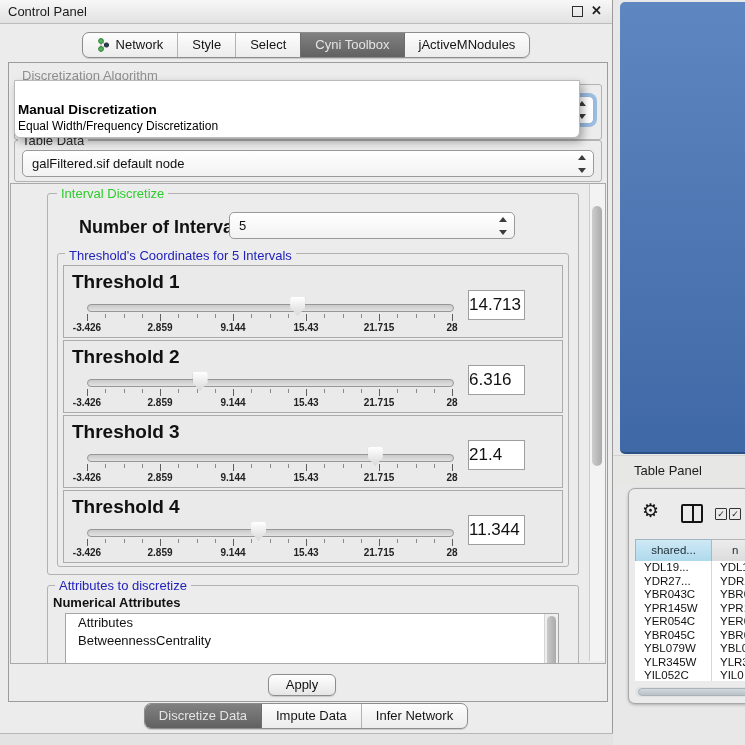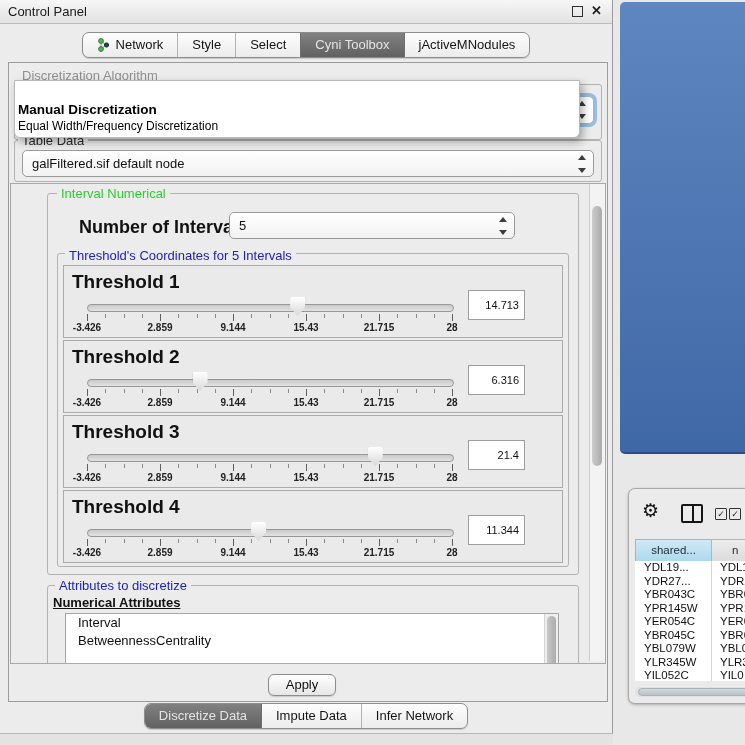--- a/index.html
+++ b/index.html
@@ -64,25 +64,25 @@
 
   .th-box{position:absolute;left:52px;width:498px;height:71px;background:#eaeaea;border:1px solid #ababab;}
   .th-label{position:absolute;left:8px;top:5px;font-size:19px;font-weight:bold;color:#111;}
   .track{position:absolute;left:23px;top:38px;width:365px;height:6px;border:1px solid #979797;border-radius:4px;background:linear-gradient(#c9c9c9,#e2e2e2);}
   .thumb{position:absolute;top:31px;width:15px;height:19px;background:linear-gradient(#ffffff,#d8d8d8);clip-path:polygon(8% 0,92% 0,100% 10%,100% 55%,50% 100%,0 55%,0 10%);filter:drop-shadow(0 0 1px #777);}
   .ticks{position:absolute;left:23px;top:48px;width:365px;height:8px;}
   .tick{position:absolute;top:0;width:1px;height:4px;background:#8a8a8a;}
   .tick.major{height:7px;background:#5f5f5f;}
   .tlabels{position:absolute;left:23px;top:56px;width:365px;height:12px;}
   .tlabel{position:absolute;transform:translateX(-50%);font-size:10px;font-weight:bold;color:#222;white-space:nowrap;}
-  .th-value{position:absolute;left:404px;top:24px;width:50px;height:28px;background:#fff;border:1px solid #9e9e9e;font-size:11px;color:#111;text-align:right;line-height:28px;padding-right:5px;}
+  .th-value{position:absolute;left:404px;top:24px;width:50px;height:28px;background:#fff;border:1px solid #9e9e9e;font-size:17px;color:#111;line-height:28px;padding-right:5px;}
 
   #attr-group{left:36px;top:401px;width:530px;height:120px;}
   #attr-title{left:44px;top:394px;color:#2222bb;}
-  #numattr-label{left:42px;top:411px;font-size:13px;font-weight:bold;color:#111;text-decoration:underline;}
+  #numattr-label{left:42px;top:411px;font-size:13px;font-weight:bold;color:#111;}
   #attr-list{left:54px;top:429px;width:492px;height:70px;background:#fff;border:1px solid #a5a5a5;overflow:hidden;}
   .attr-item{padding-left:12px;font-size:13px;line-height:18px;color:#111;}
   #attr-sb{position:absolute;right:0;top:0;width:13px;height:100%;background:#efefef;border-left:1px solid #d5d5d5;}
   #attr-sb-thumb{position:absolute;left:2px;top:2px;width:9px;height:75%;border-radius:5px;background:linear-gradient(90deg,#c9c9c9,#ababab);}
 
   #apply-btn{left:268px;top:674px;width:66px;height:20px;border:1px solid #8d8d8d;border-radius:6px;background:linear-gradient(#ffffff,#e6e6e6);font-size:13px;color:#111;text-align:center;line-height:20px;box-shadow:0 1px 1px rgba(0,0,0,.15);}
 
   #bottom-strip{left:0;top:733px;width:613px;height:12px;background:#e3e3e3;border-top:1px solid #b7b7b7;}
 
   
@@ -167,21 +167,21 @@
 
     <div id="tabledata-group" class="abs group"></div>
     <span id="tabledata-title" class="abs gtitle">Table Data</span>
     <div id="tabledata-combo" class="abs combo">
       <span class="cval">galFiltered.sif default node</span>
       <span class="spin"></span>
     </div>
 
     <div id="scrollpane" class="abs">
       <div id="interval-group" class="abs group"></div>
-      <span id="interval-title" class="abs gtitle">Interval Numerical</span>
+      <span id="interval-title" class="abs gtitle">Interval Discretize</span>
       <span id="noi-label" class="abs">Number of Intervals</span>
       <div id="noi-combo" class="abs combo">
         <span class="cval">5</span>
         <span class="spin"></span>
       </div>
       <div id="thr-group" class="abs group"></div>
       <span id="thr-title" class="abs gtitle">Threshold's Coordinates for 5 Intervals</span>
       <div id="thresholds">
           <div class="th-box" style="top: 81px;">
             <div class="th-label">Threshold 1</div>
@@ -331,21 +331,21 @@
             </div>
             <div class="th-value">11.344</div>
           </div>
         </div>
 
       <div id="attr-group" class="abs group"></div>
       <span id="attr-title" class="abs gtitle">Attributes to discretize</span>
       <span id="numattr-label" class="abs">Numerical Attributes</span>
       <div id="attr-list" class="abs">
         <div id="attr-items">
-            <div class="attr-item">Interval</div>
+            <div class="attr-item">Attributes</div>
             <div class="attr-item">BetweennessCentrality</div>
           </div>
         <div id="attr-sb">
             <div id="attr-sb-thumb"></div>
           </div>
       </div>
 
       <div id="v-scrollbar" class="abs">
         <div id="v-thumb" class="abs"></div>
       </div>
@@ -370,20 +370,23 @@
     <div id="bottom-strip" class="abs"></div>
   </div>
 
   <div id="right-region" class="abs"></div>
 
   <div id="net-window" class="abs">
     
     
   </div>
 
+  <div id="table-panel-bar" class="abs">
+    <span id="table-panel-title" class="abs">Table Panel</span>
+  </div>
 
   <div id="table-window" class="abs">
     <span id="gear-icon" class="abs">⚙</span>
     <span id="split-icon" class="abs"></span>
     <span id="cbx1" class="cbx">✓</span>
     <span id="cbx2" class="cbx">✓</span>
     <div id="tbl-header" class="abs">
       <div id="hcell1" class="hcell">shared...</div>
       <div id="hcell2" class="hcell">n</div>
     </div>

